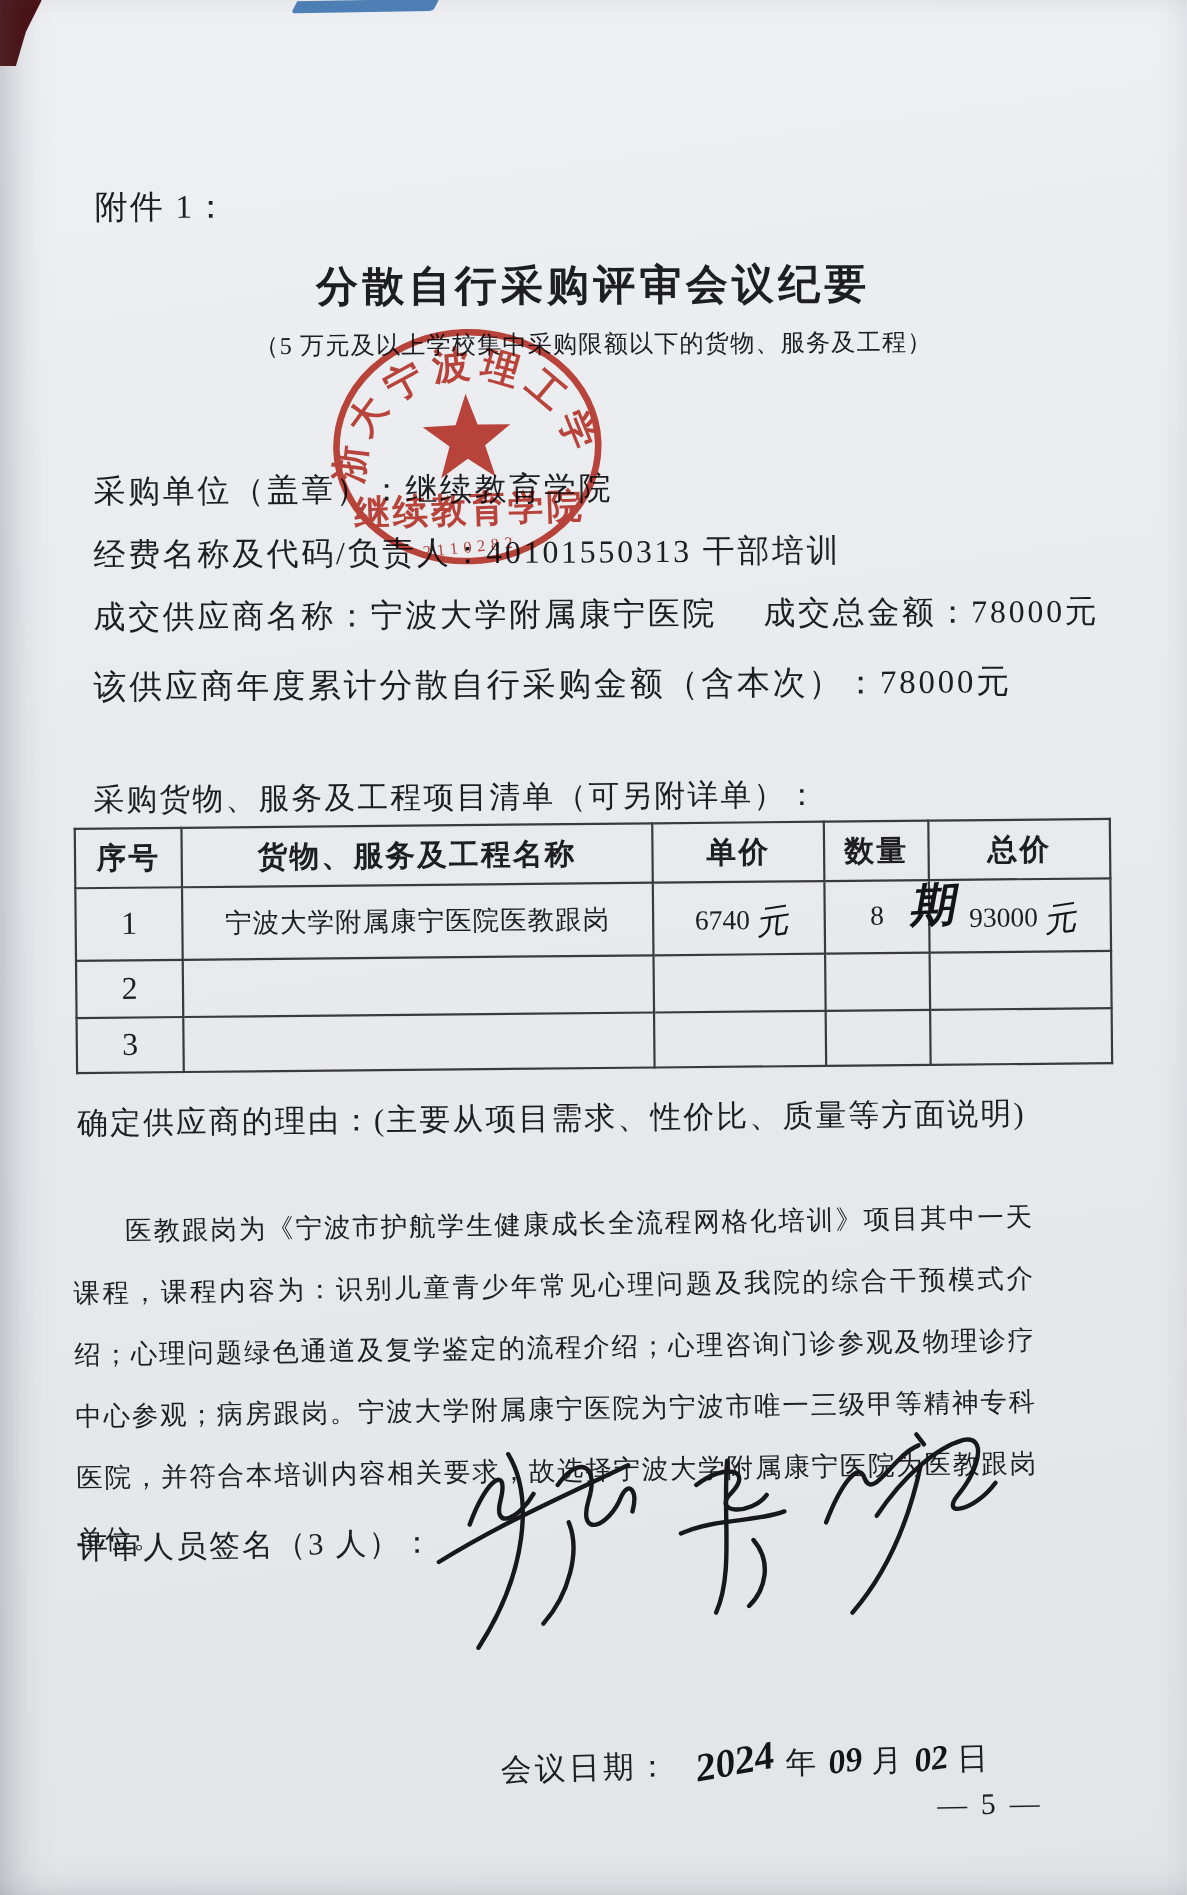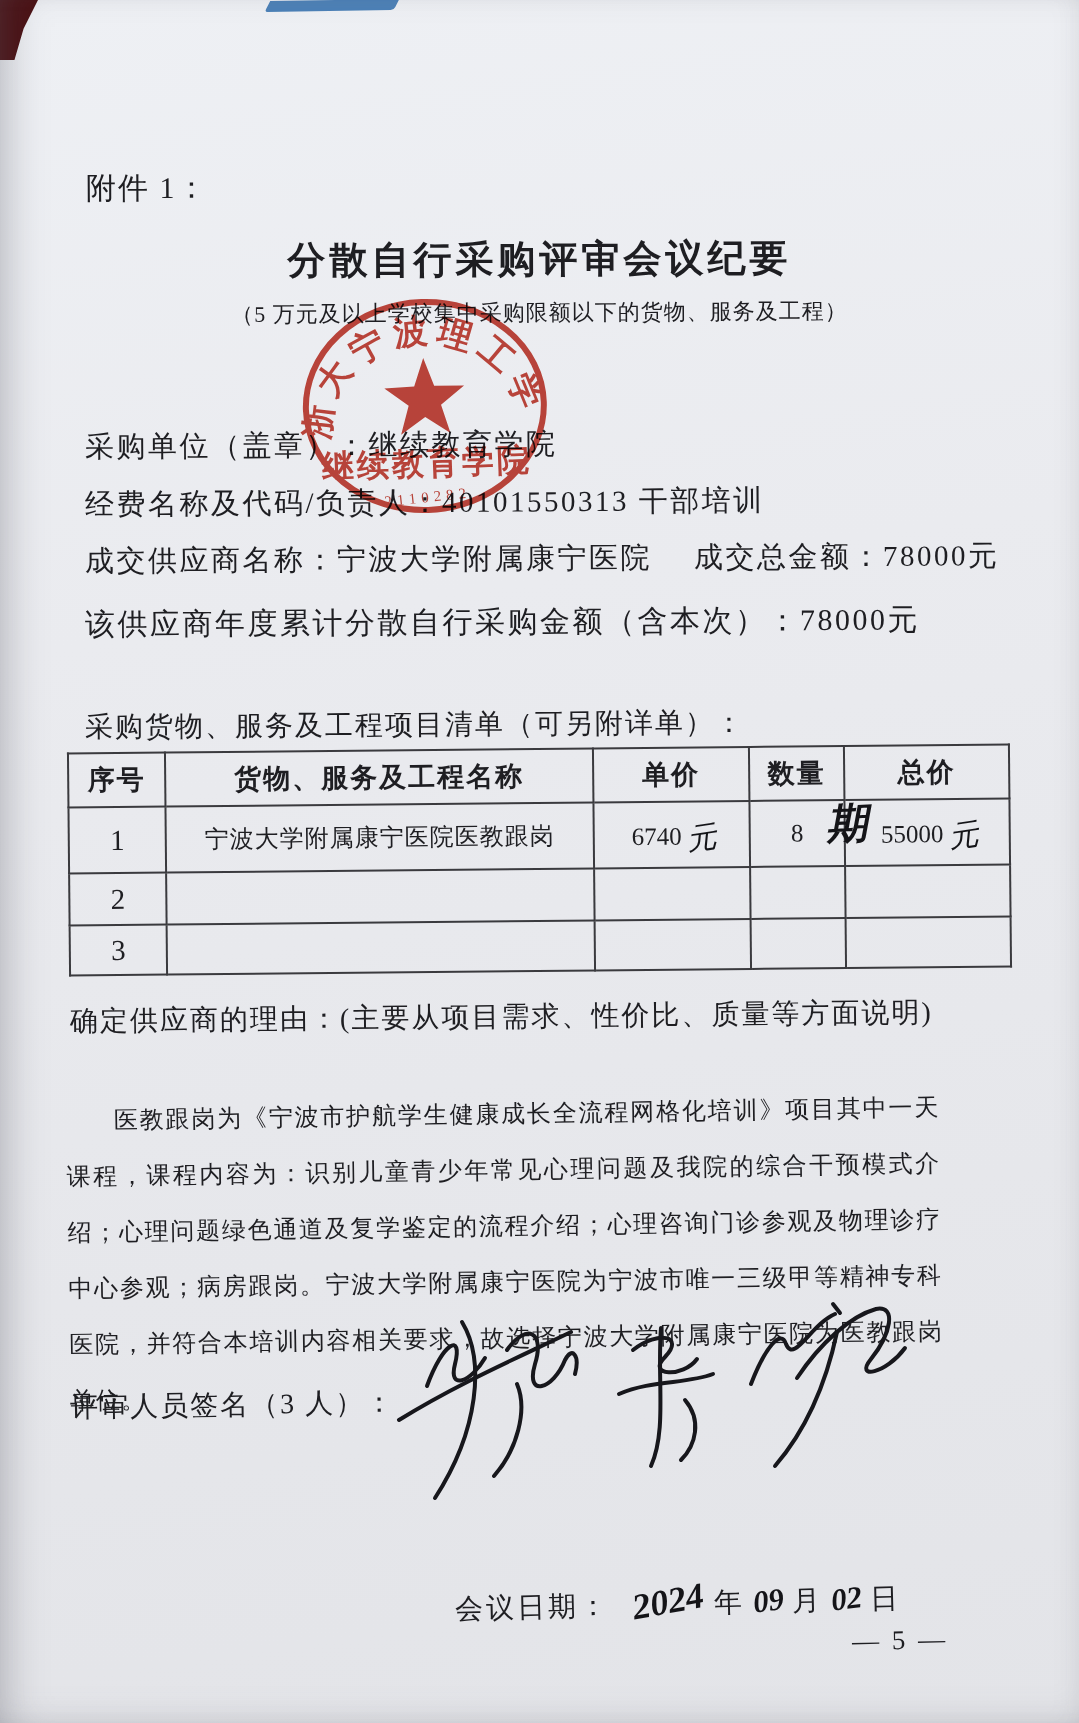--- a/index.html
+++ b/index.html
@@ -105,21 +105,21 @@
       <th class="cjk-bold">货物、服务及工程名称</th>
       <th class="cjk-bold">单价</th>
       <th class="cjk-bold">数量</th>
       <th class="cjk-bold">总价</th>
     </tr>
     <tr class="row1">
       <td class="cell-no">1</td>
       <td class="cell-name">宁波大学附属康宁医院医教跟岗</td>
       <td class="cell-num"><span>6740</span><span class="hand hand-unit">元</span></td>
       <td class="cell-num"><span>8</span><span class="hand hand-qi">期</span></td>
-      <td class="cell-num"><span>55000</span><span class="hand hand-unit">元</span></td>
+      <td class="cell-num"><span>93000</span><span class="hand hand-unit">元</span></td>
     </tr>
     <tr class="row2">
       <td class="cell-no">2</td>
       <td></td>
       <td></td>
       <td></td>
       <td></td>
     </tr>
     <tr class="row3">
       <td class="cell-no">3</td>

